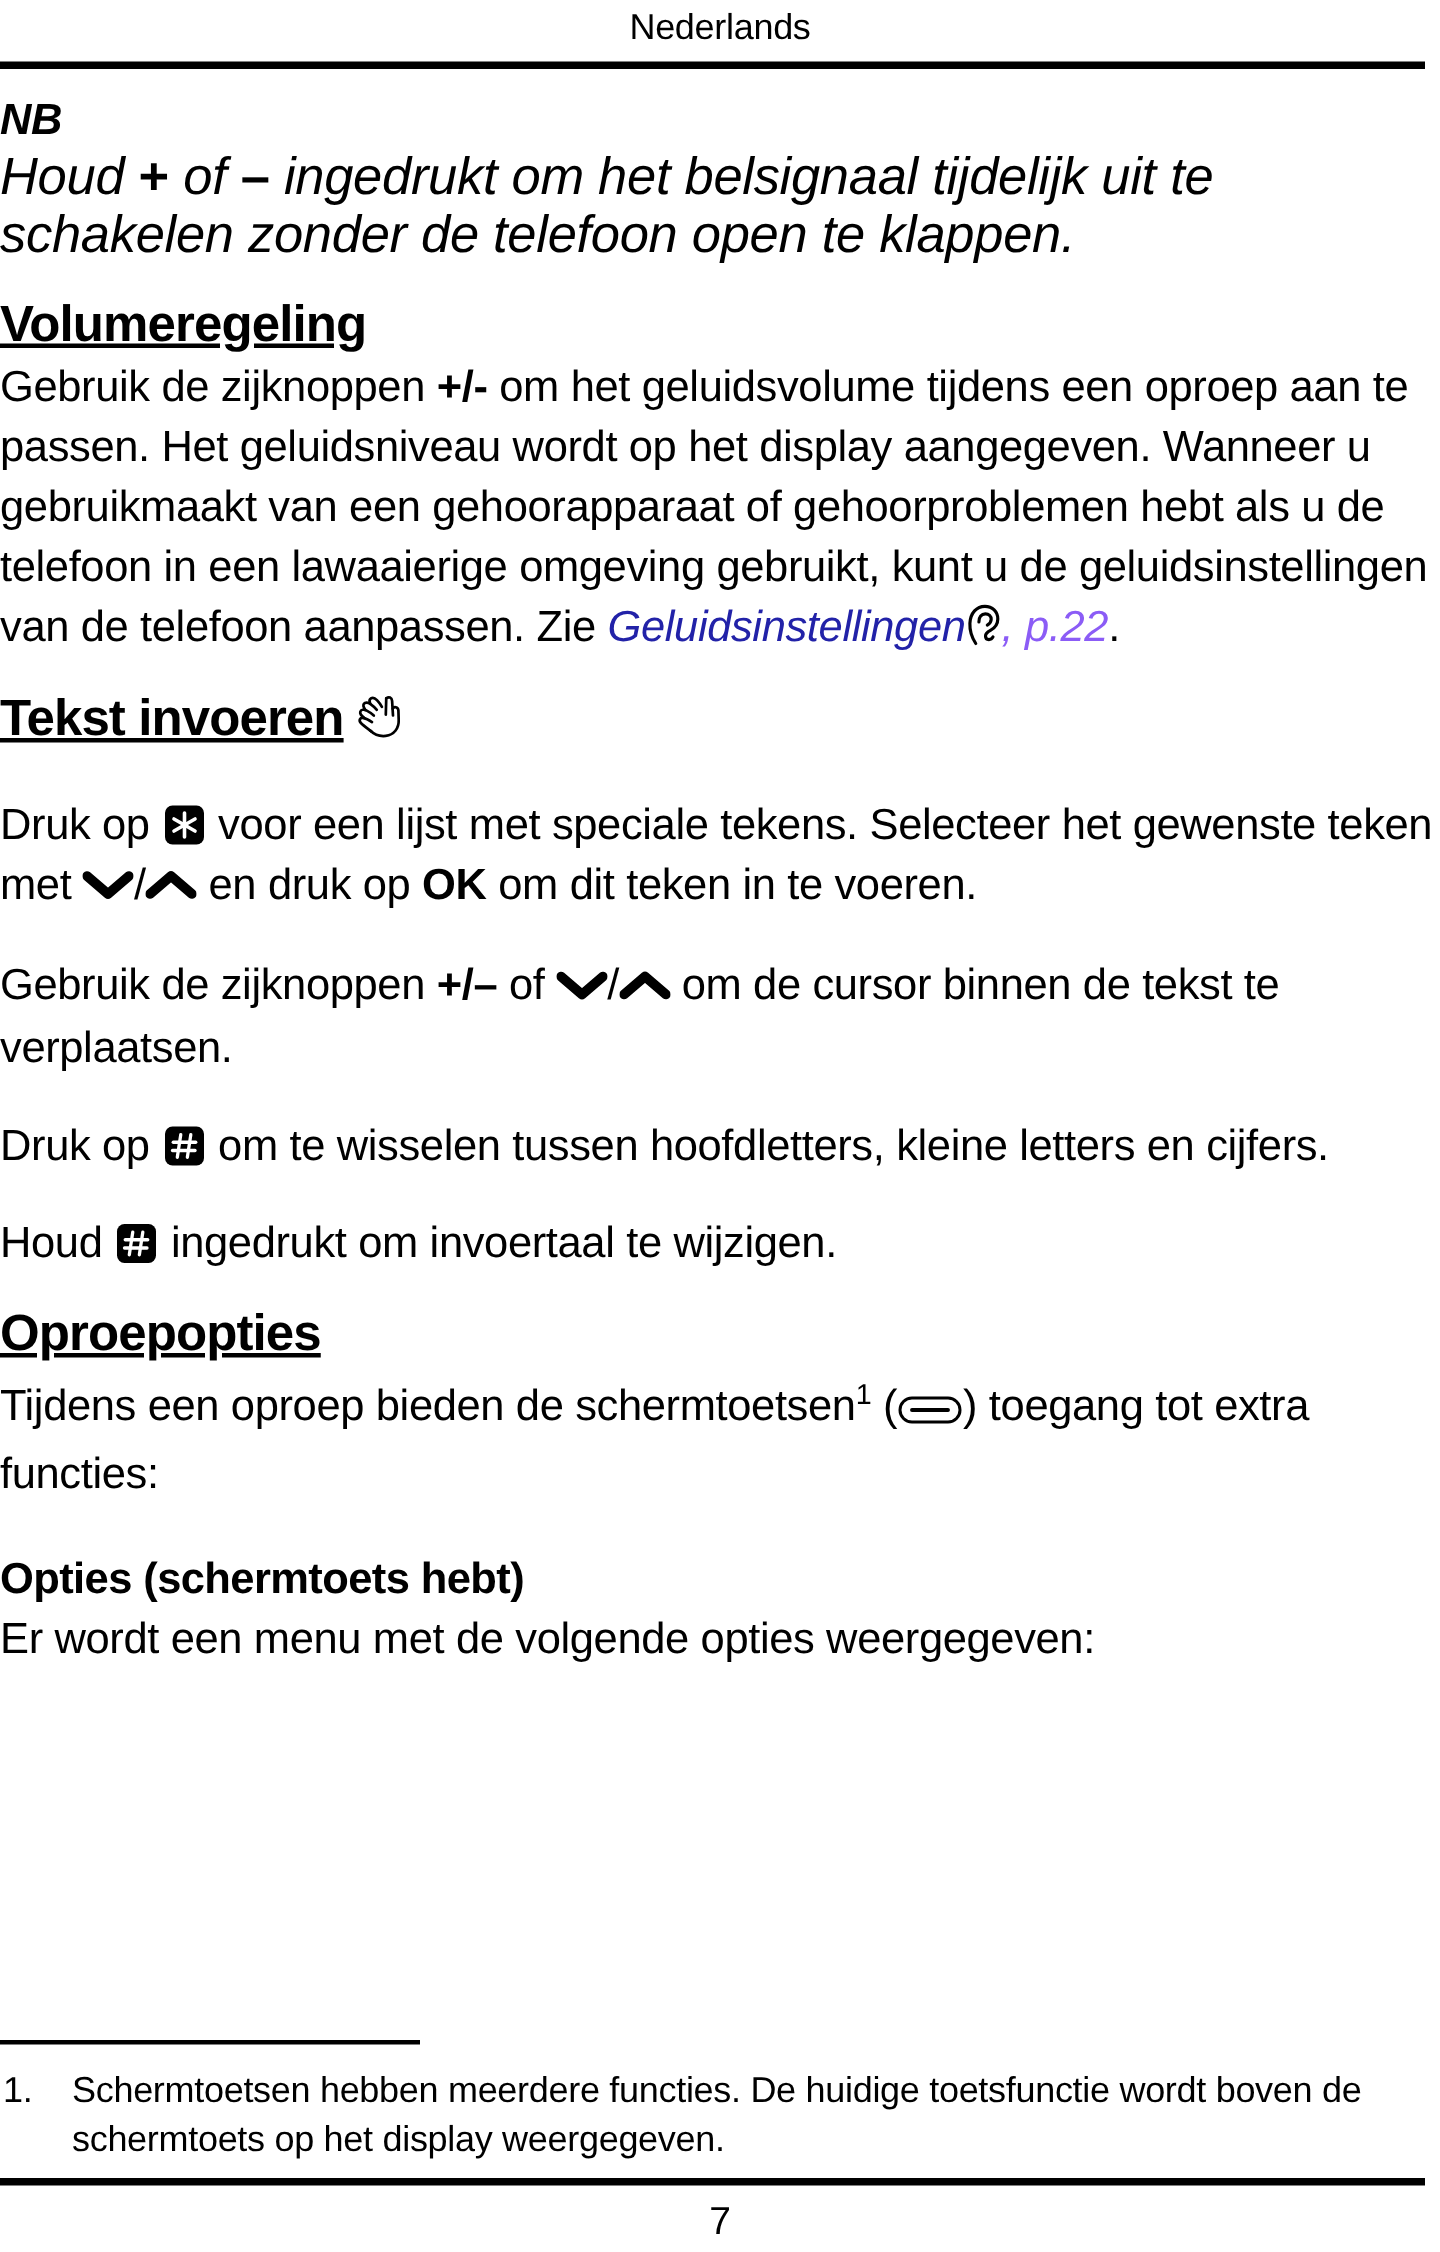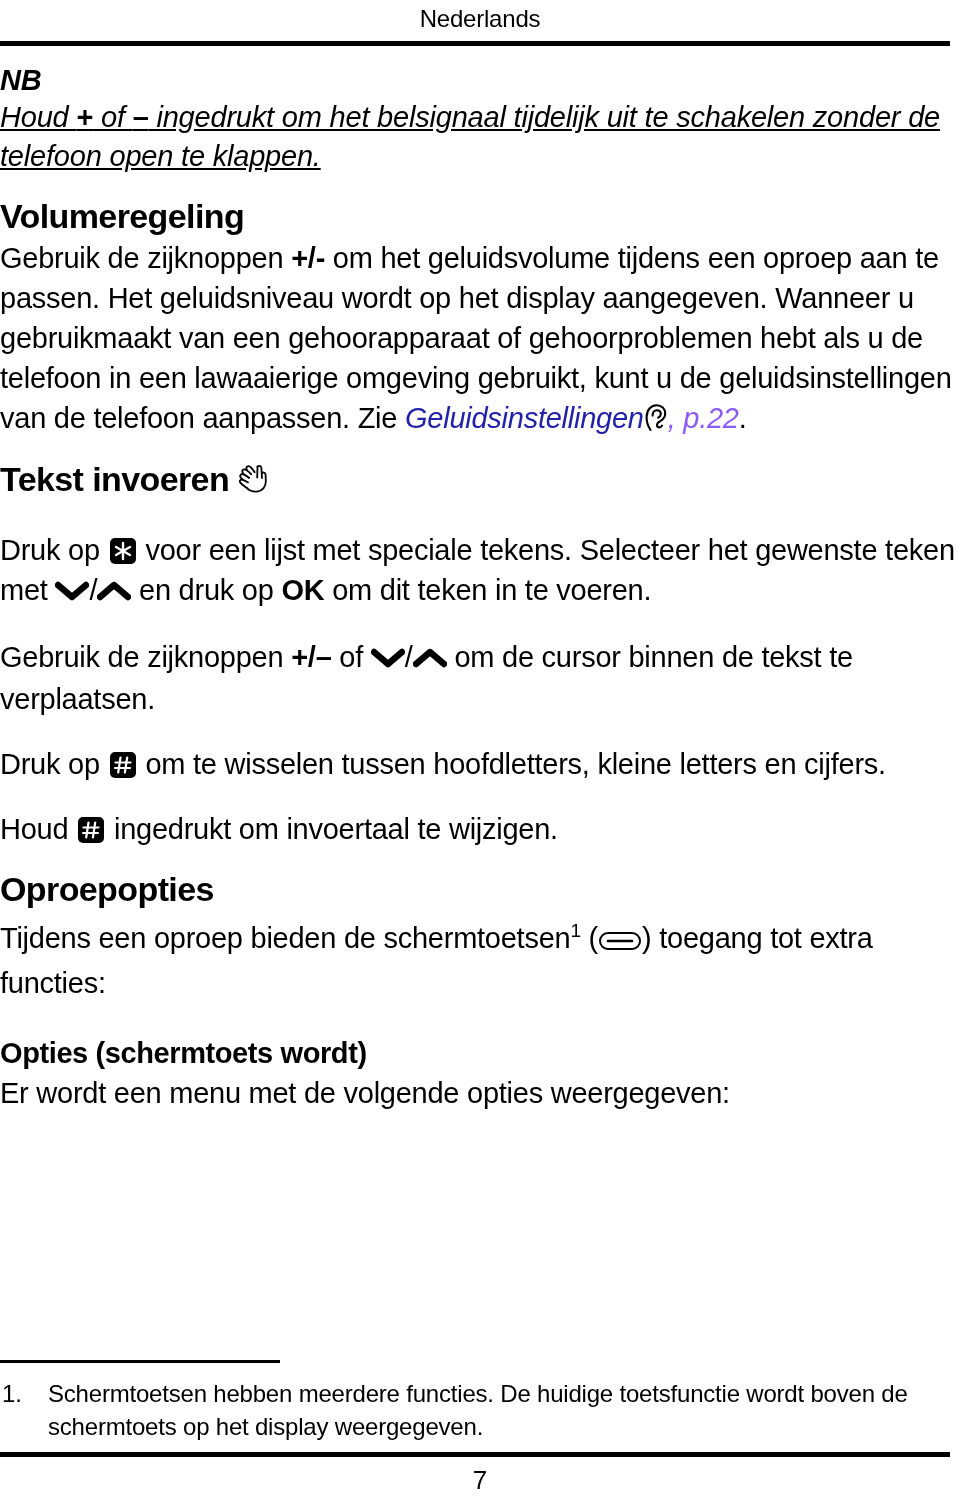--- a/index.html
+++ b/index.html
@@ -58,37 +58,37 @@
   }
 
   .note-head {
     font-size: 29px;
     line-height: 36px;
     font-weight: bold;
     font-style: italic;
     letter-spacing: -0.3px;
   }
   .note-body {
-    font-size: 29px;
+    font-size: 35px;
     line-height: 39px;
     font-style: italic;
     letter-spacing: -0.2px;
-    text-decoration: underline;
   }
   .note-body b {
     font-style: normal;
     font-weight: bold;
   }
 
   .h-section {
     font-size: 34px;
     line-height: 44px;
     font-weight: bold;
     letter-spacing: -0.6px;
     margin-top: 18px;
+    text-decoration: underline;
   }
   .h-section.tight {
     margin-top: 14px;
   }
   .h-sub {
     font-size: 29px;
     line-height: 40px;
     font-weight: bold;
     letter-spacing: -0.4px;
     margin-top: 30px;
@@ -257,21 +257,21 @@
               <line x1="5.0" y1="16.0" x2="20.0" y2="16.0"></line>
             </g>
           </svg></span><span> ingedrukt om invoertaal te wijzigen.</span></p>
 
     <h2 class="h-section">Oproepopties</h2>
     <p class="para"><span>Tijdens een oproep bieden de schermtoetsen</span><span class="sup">1</span><span> (</span><span class="softkey"><svg width="44" height="24" viewBox="0 0 44 24">
             <rect x="2" y="4" width="40" height="16" rx="8" ry="8" fill="none" stroke="#000" stroke-width="2"></rect>
             <line x1="10" y1="12" x2="34" y2="12" stroke="#000" stroke-width="2.6" stroke-linecap="round"></line>
           </svg></span><span>) toegang tot extra functies:</span></p>
 
-    <h3 class="h-sub">Opties (schermtoets wordt)</h3>
+    <h3 class="h-sub">Opties (schermtoets hebt)</h3>
     <p class="para">Er wordt een menu met de volgende opties weergegeven:</p>
   </div>
 
   <div class="footnote-area">
     <div class="footnote-rule"></div>
     <p class="footnote"><span class="fn-num">1.</span><span>Schermtoetsen hebben meerdere functies.  De huidige toetsfunctie wordt boven de schermtoets op het display weergegeven.</span></p>
   </div>
 
   <div class="rule-bottom"></div>
   <div class="page-number">7</div>

